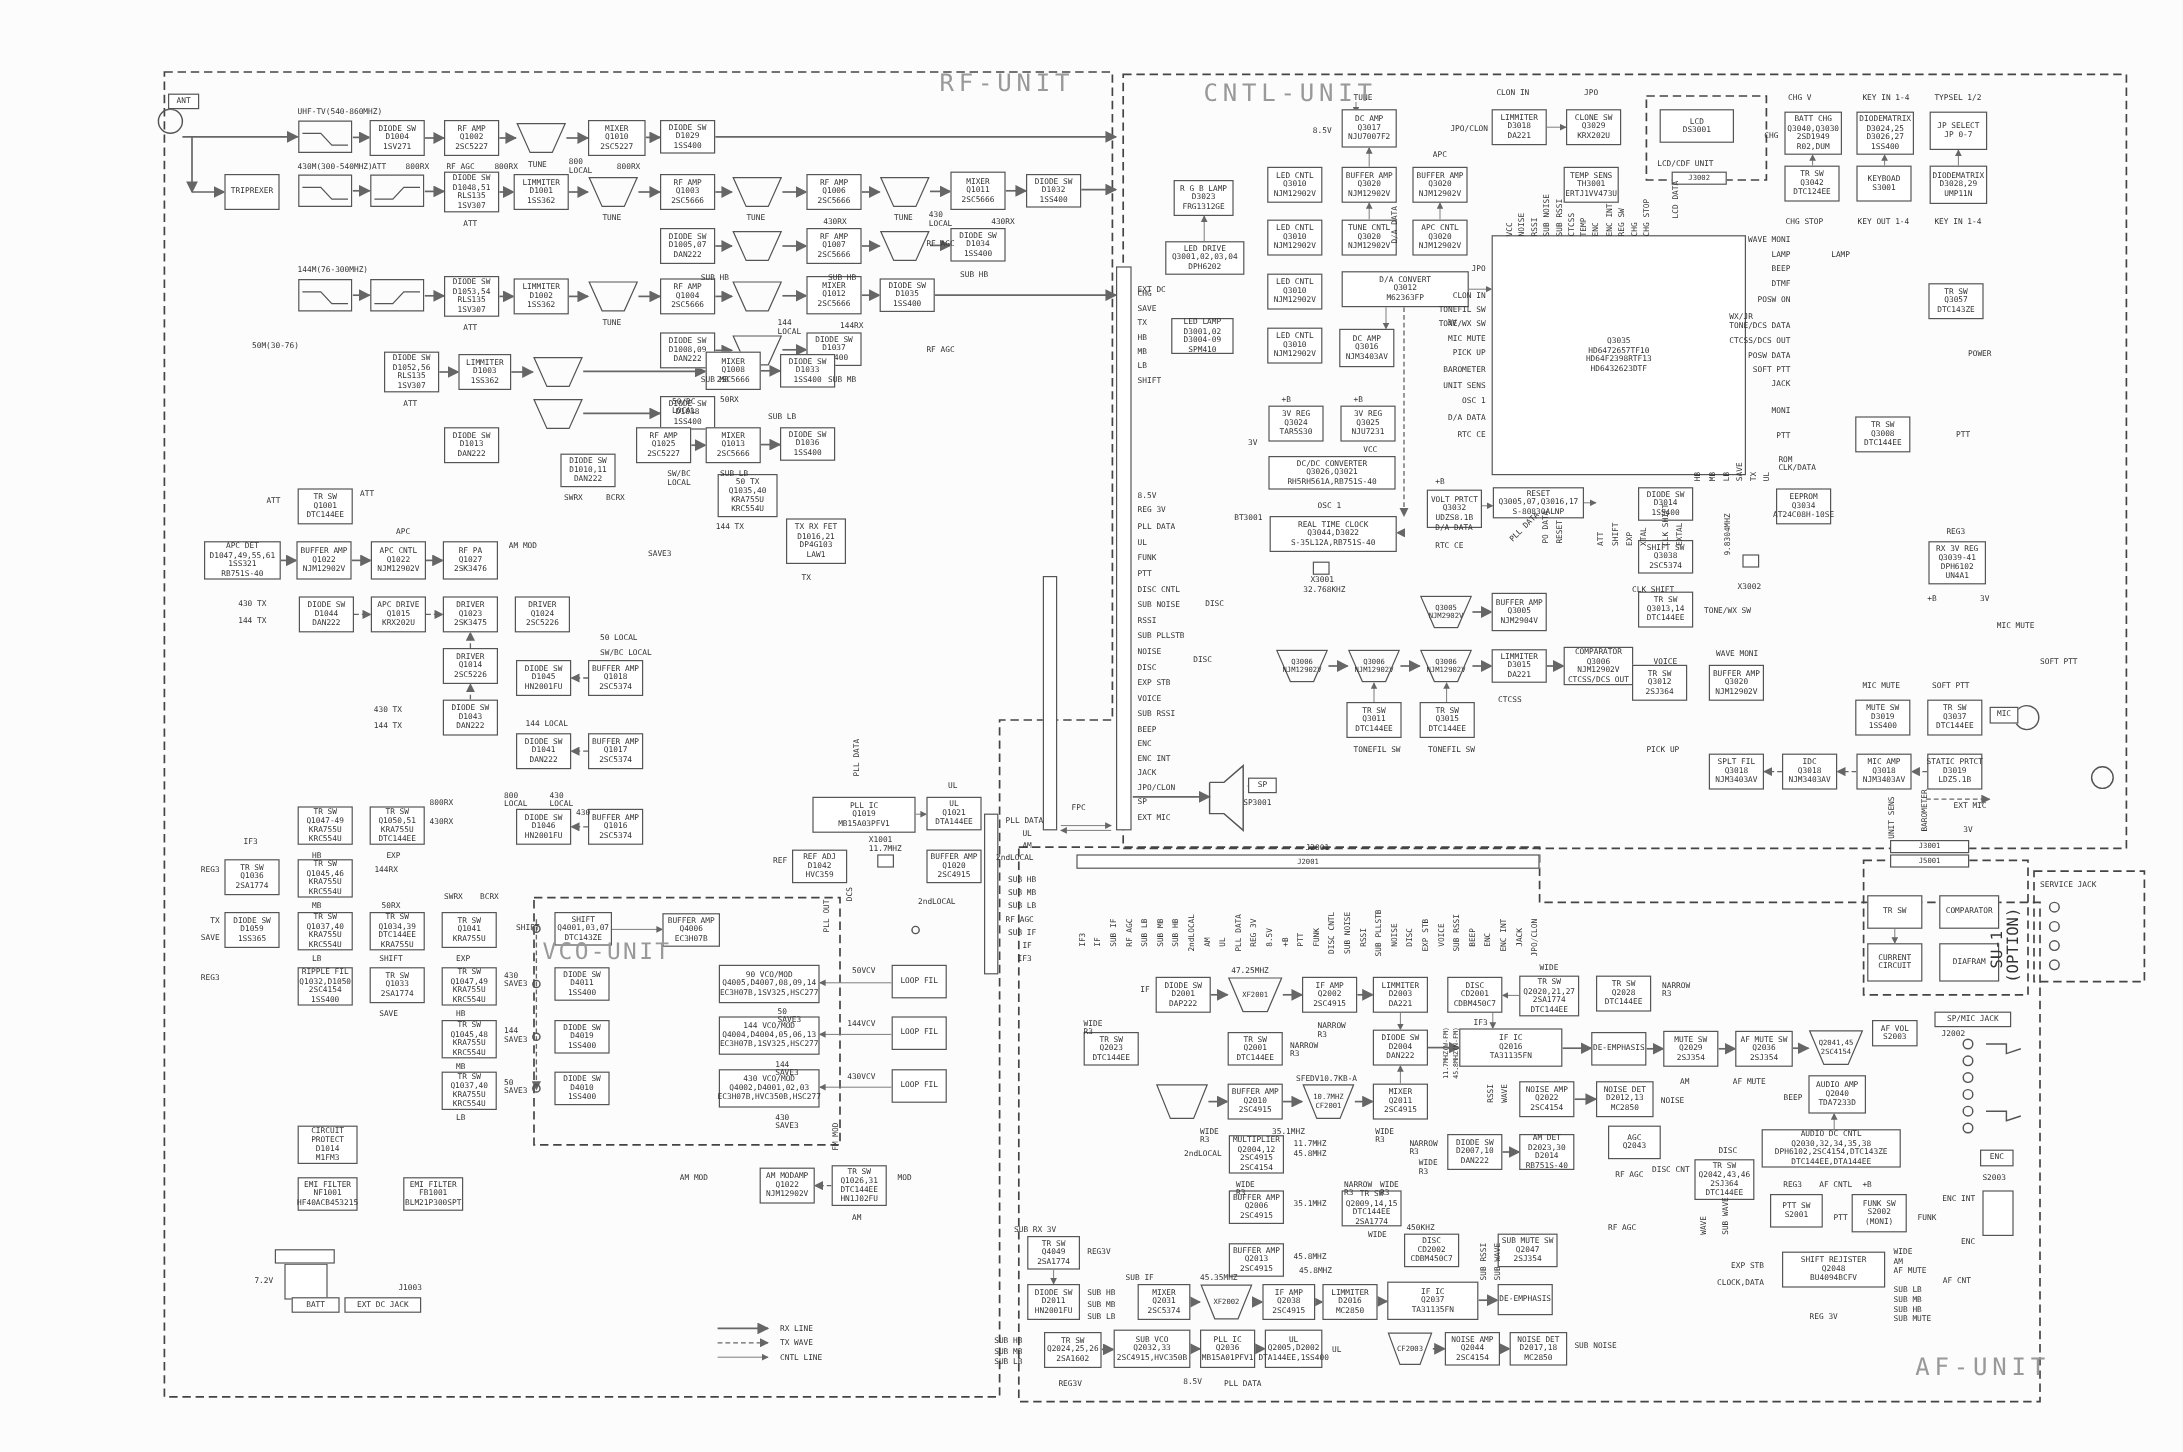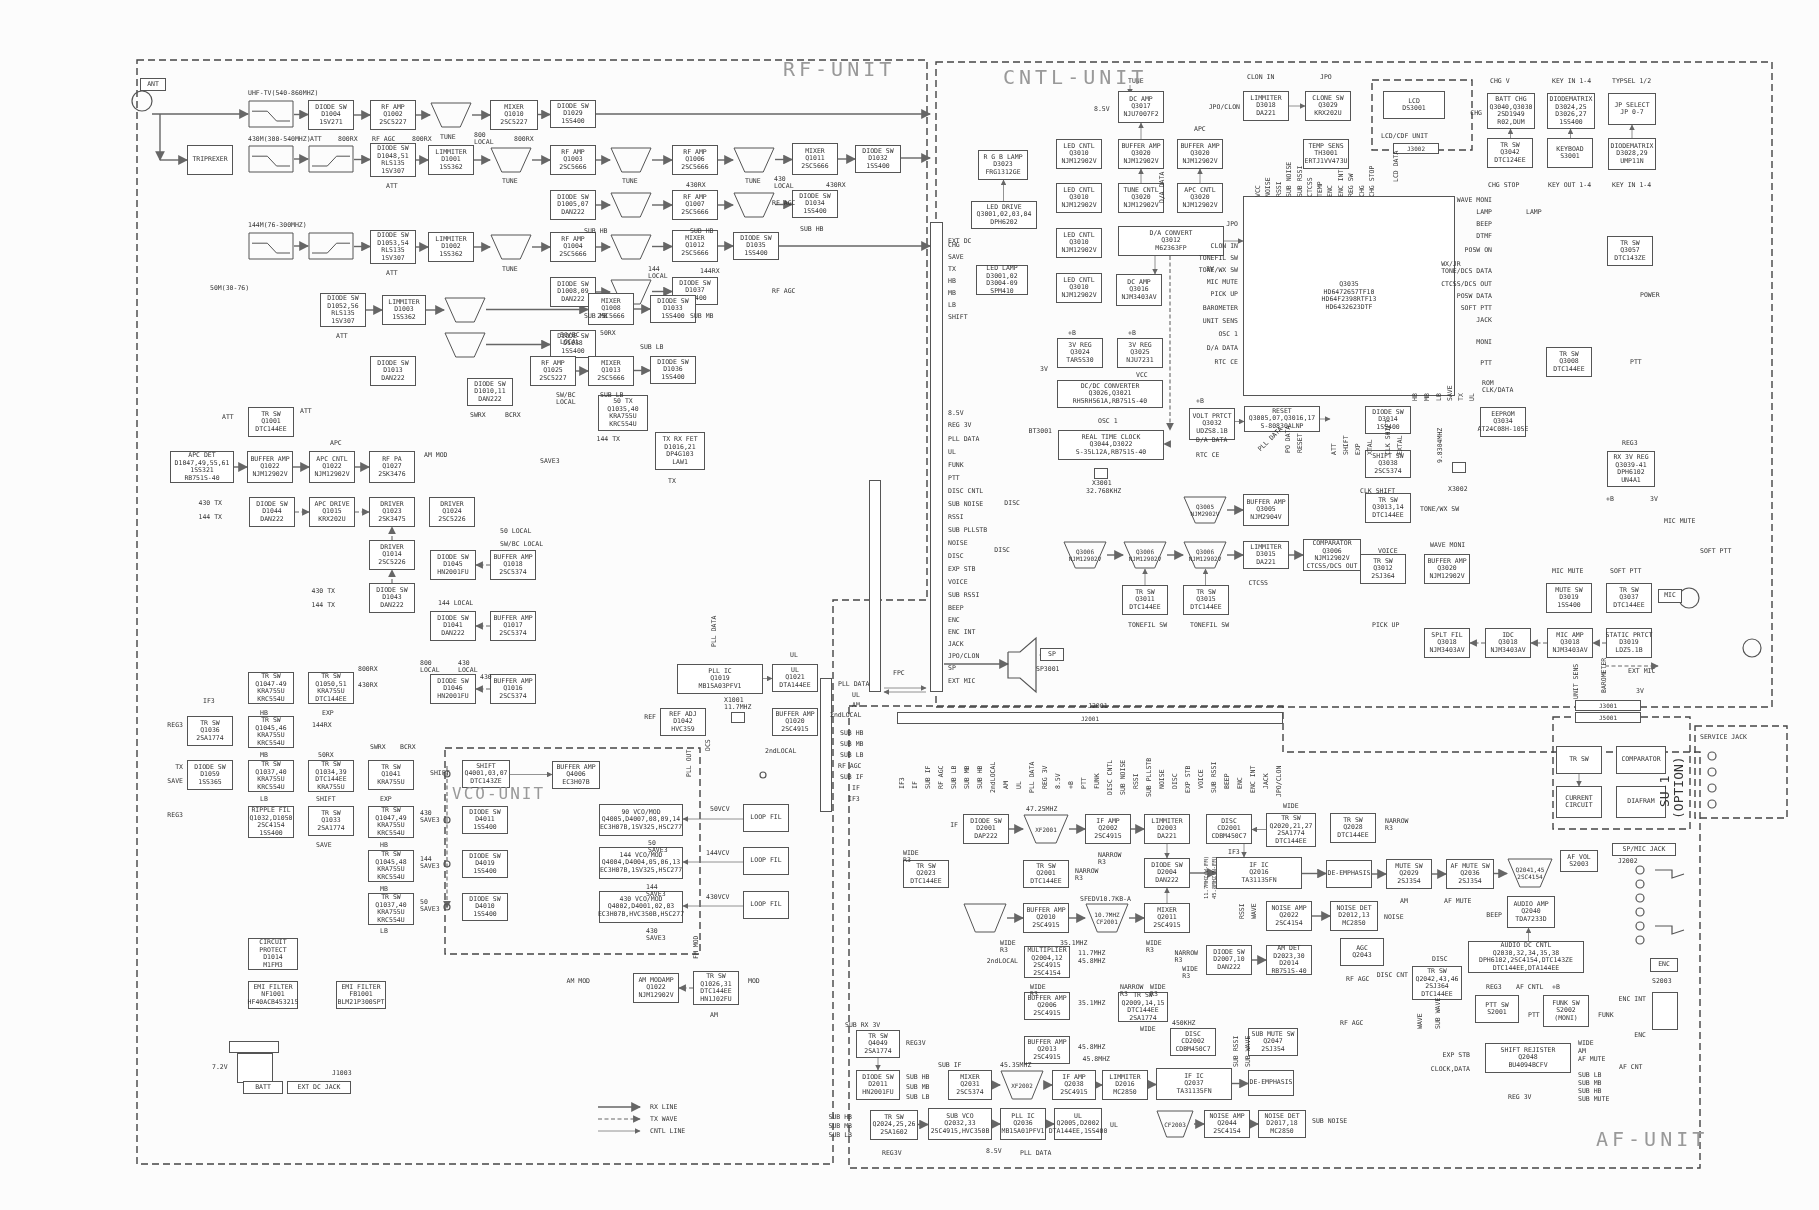--- a/index.html
+++ b/index.html
@@ -12,21 +12,21 @@
   .shape{position:absolute;background:transparent;border:none;}
   .shape svg{position:absolute;left:0;top:0;}
   .shape .txt{position:relative;z-index:2;font-size:6px;line-height:7px;white-space:pre;text-align:center;width:100%;}
   .bar{position:absolute;border:1px solid #555;background:#fff;display:flex;align-items:center;
        justify-content:center;font-size:6px;color:#333;box-sizing:border-box;}
   .lbl{position:absolute;font-size:6.5px;line-height:7px;white-space:pre;color:#333;}
   .rot{transform:rotate(-90deg);transform-origin:0 100%;}
   .rot45{transform:rotate(-45deg);transform-origin:0 100%;}
   .ra{transform:translateX(-100%);}
   .title{color:#999;letter-spacing:4px;font-size:20px;}
-  .subtitle{color:#999;letter-spacing:2px;font-size:16px;}
+  .subtitle{color:#999;letter-spacing:2px;font-size:19px;}
   .unitpath{fill:none;stroke:#444;stroke-width:1.4;stroke-dasharray:7,4;}
   .wr{stroke:#666;stroke-width:1.4;fill:none;}
   .wt{stroke:#666;stroke-width:1.1;stroke-dasharray:4,2.5;fill:none;}
   .wc{stroke:#777;stroke-width:0.8;fill:none;}
   .sym{fill:none;stroke:#555;stroke-width:1.2;}
 </style>
 </head>
 <body>
 
 <div id="canvas">

